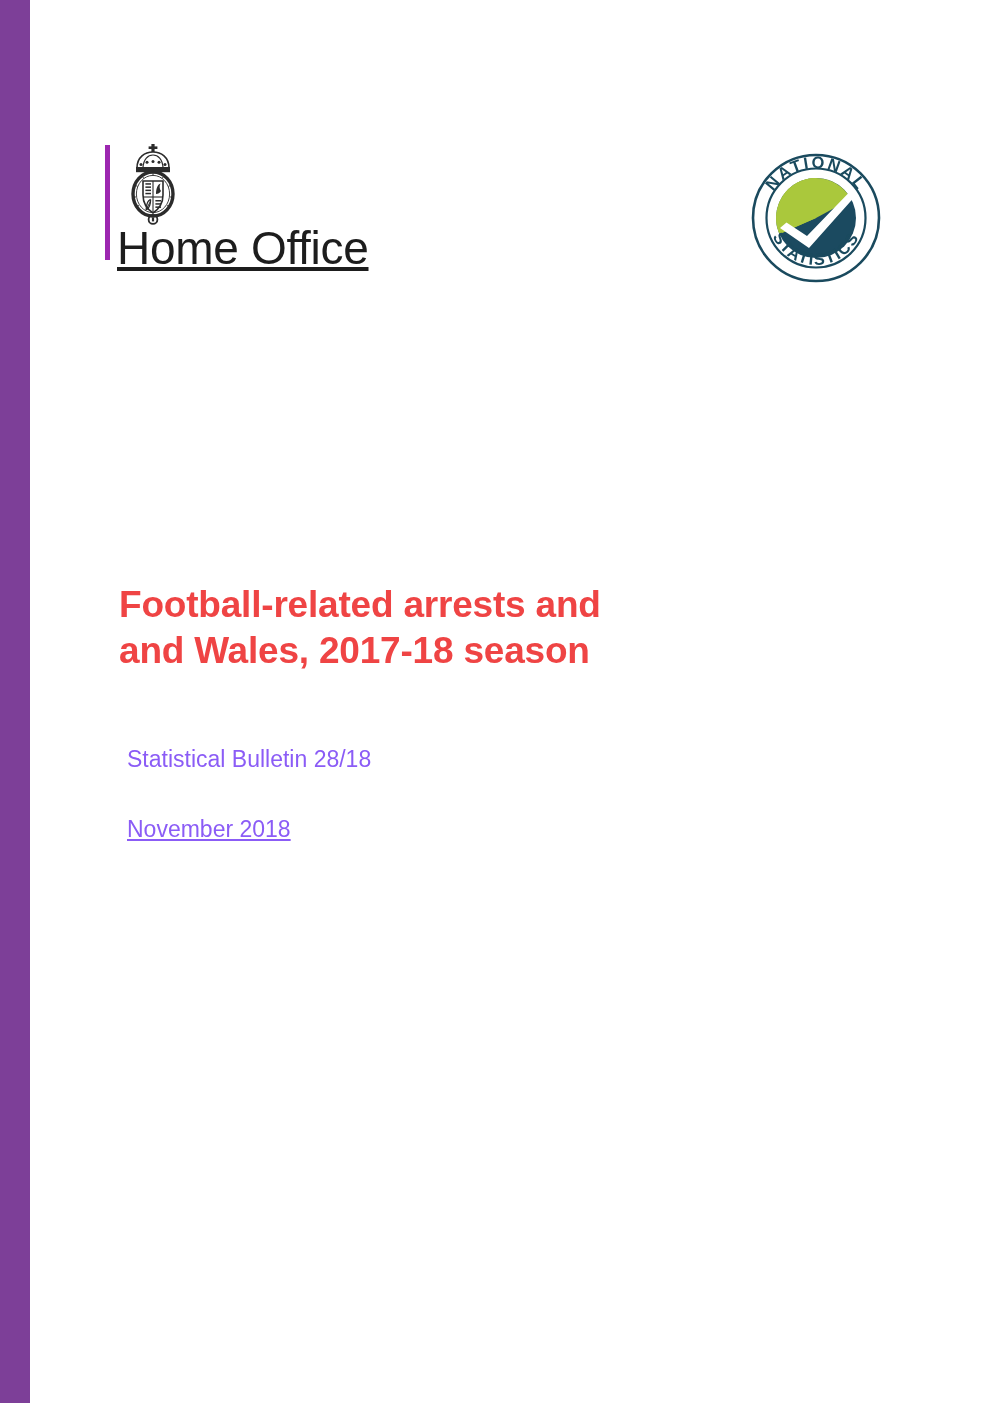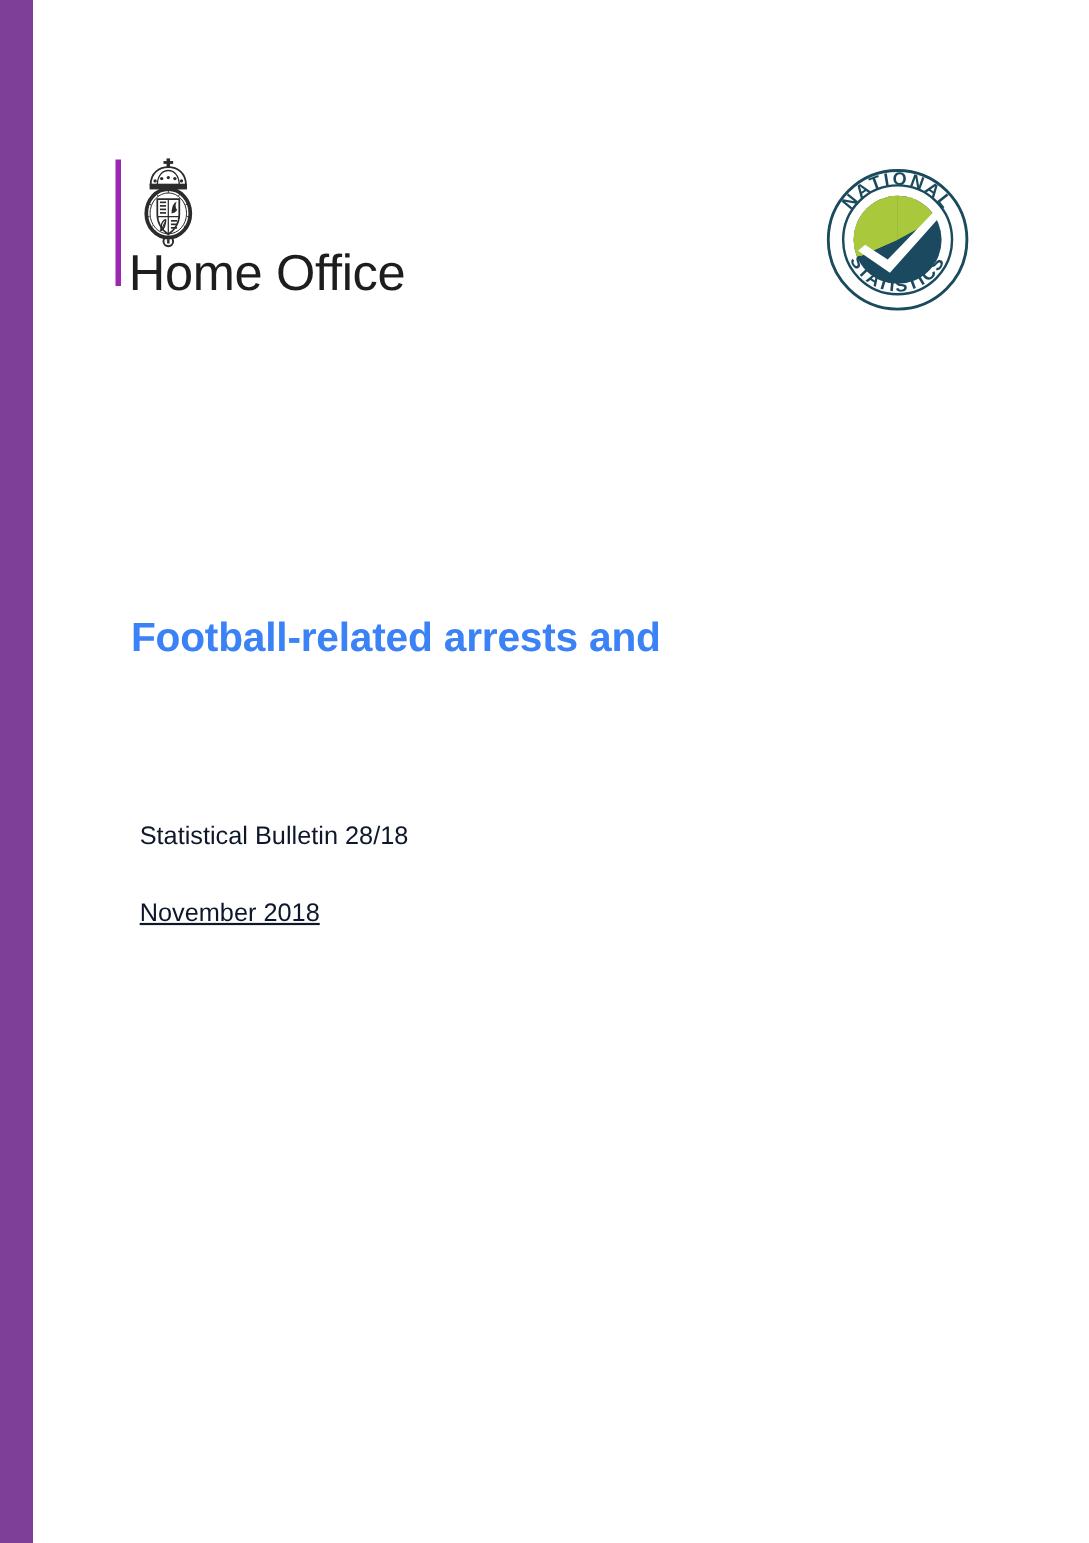--- a/index.html
+++ b/index.html
@@ -53,54 +53,55 @@
     position: absolute;
     left: 12px;
     top: 82px;
     font-family: "Liberation Sans", sans-serif;
     font-size: 46px;
     font-weight: 300;
     letter-spacing: -0.3px;
     color: #1d1d1d;
     white-space: nowrap;
     line-height: 1;
+    text-decoration: underline;
   }
 
   
   .ns-logo {
     position: absolute;
     left: 750px;
     top: 152px;
     width: 132px;
     height: 132px;
   }
 
   
   .doc-title {
     position: absolute;
     left: 119px;
-    top: 532px;
+    top: 557px;
     width: 760px;
-    color: #3b82f6;
+    color: #ef4444;
     font-family: "Liberation Sans", sans-serif;
     font-size: 37px;
     font-weight: bold;
     line-height: 46px;
     letter-spacing: -0.2px;
   }
   .doc-title .tline { display: block; white-space: nowrap; }
 
   
   .sub-line {
     position: absolute;
     left: 127px;
     font-family: "Liberation Sans", sans-serif;
     font-size: 23px;
     font-weight: normal;
-    color: #0f172a;
+    color: #8b5cf6;
     white-space: nowrap;
     line-height: 1;
   }
   .sub-bulletin { top: 748px; }
   .sub-date     { top: 818px; text-decoration: underline; }
 </style>
 </head>
 <body>
 
 <div class="spine"></div>
@@ -201,17 +202,18 @@
       <textPath href="#arcTop" startOffset="50%" text-anchor="middle">NATIONAL</textPath>
     </text>
     <text font-family="'Liberation Sans', sans-serif" font-size="16.5" font-weight="bold" fill="#1a4a5e" letter-spacing="1.6">
       <textPath href="#arcBottom" startOffset="50%" text-anchor="middle">STATISTICS</textPath>
     </text>
   </svg>
 </div>
 
 <h1 class="doc-title">
   <span class="tline">Football-related arrests and</span>
+  <span class="tline">and Wales, 2017-18 season</span>
 </h1>
 
 <div class="sub-line sub-bulletin">Statistical Bulletin 28/18</div>
 
 <div class="sub-line sub-date">November 2018</div>
 
 </body></html>

